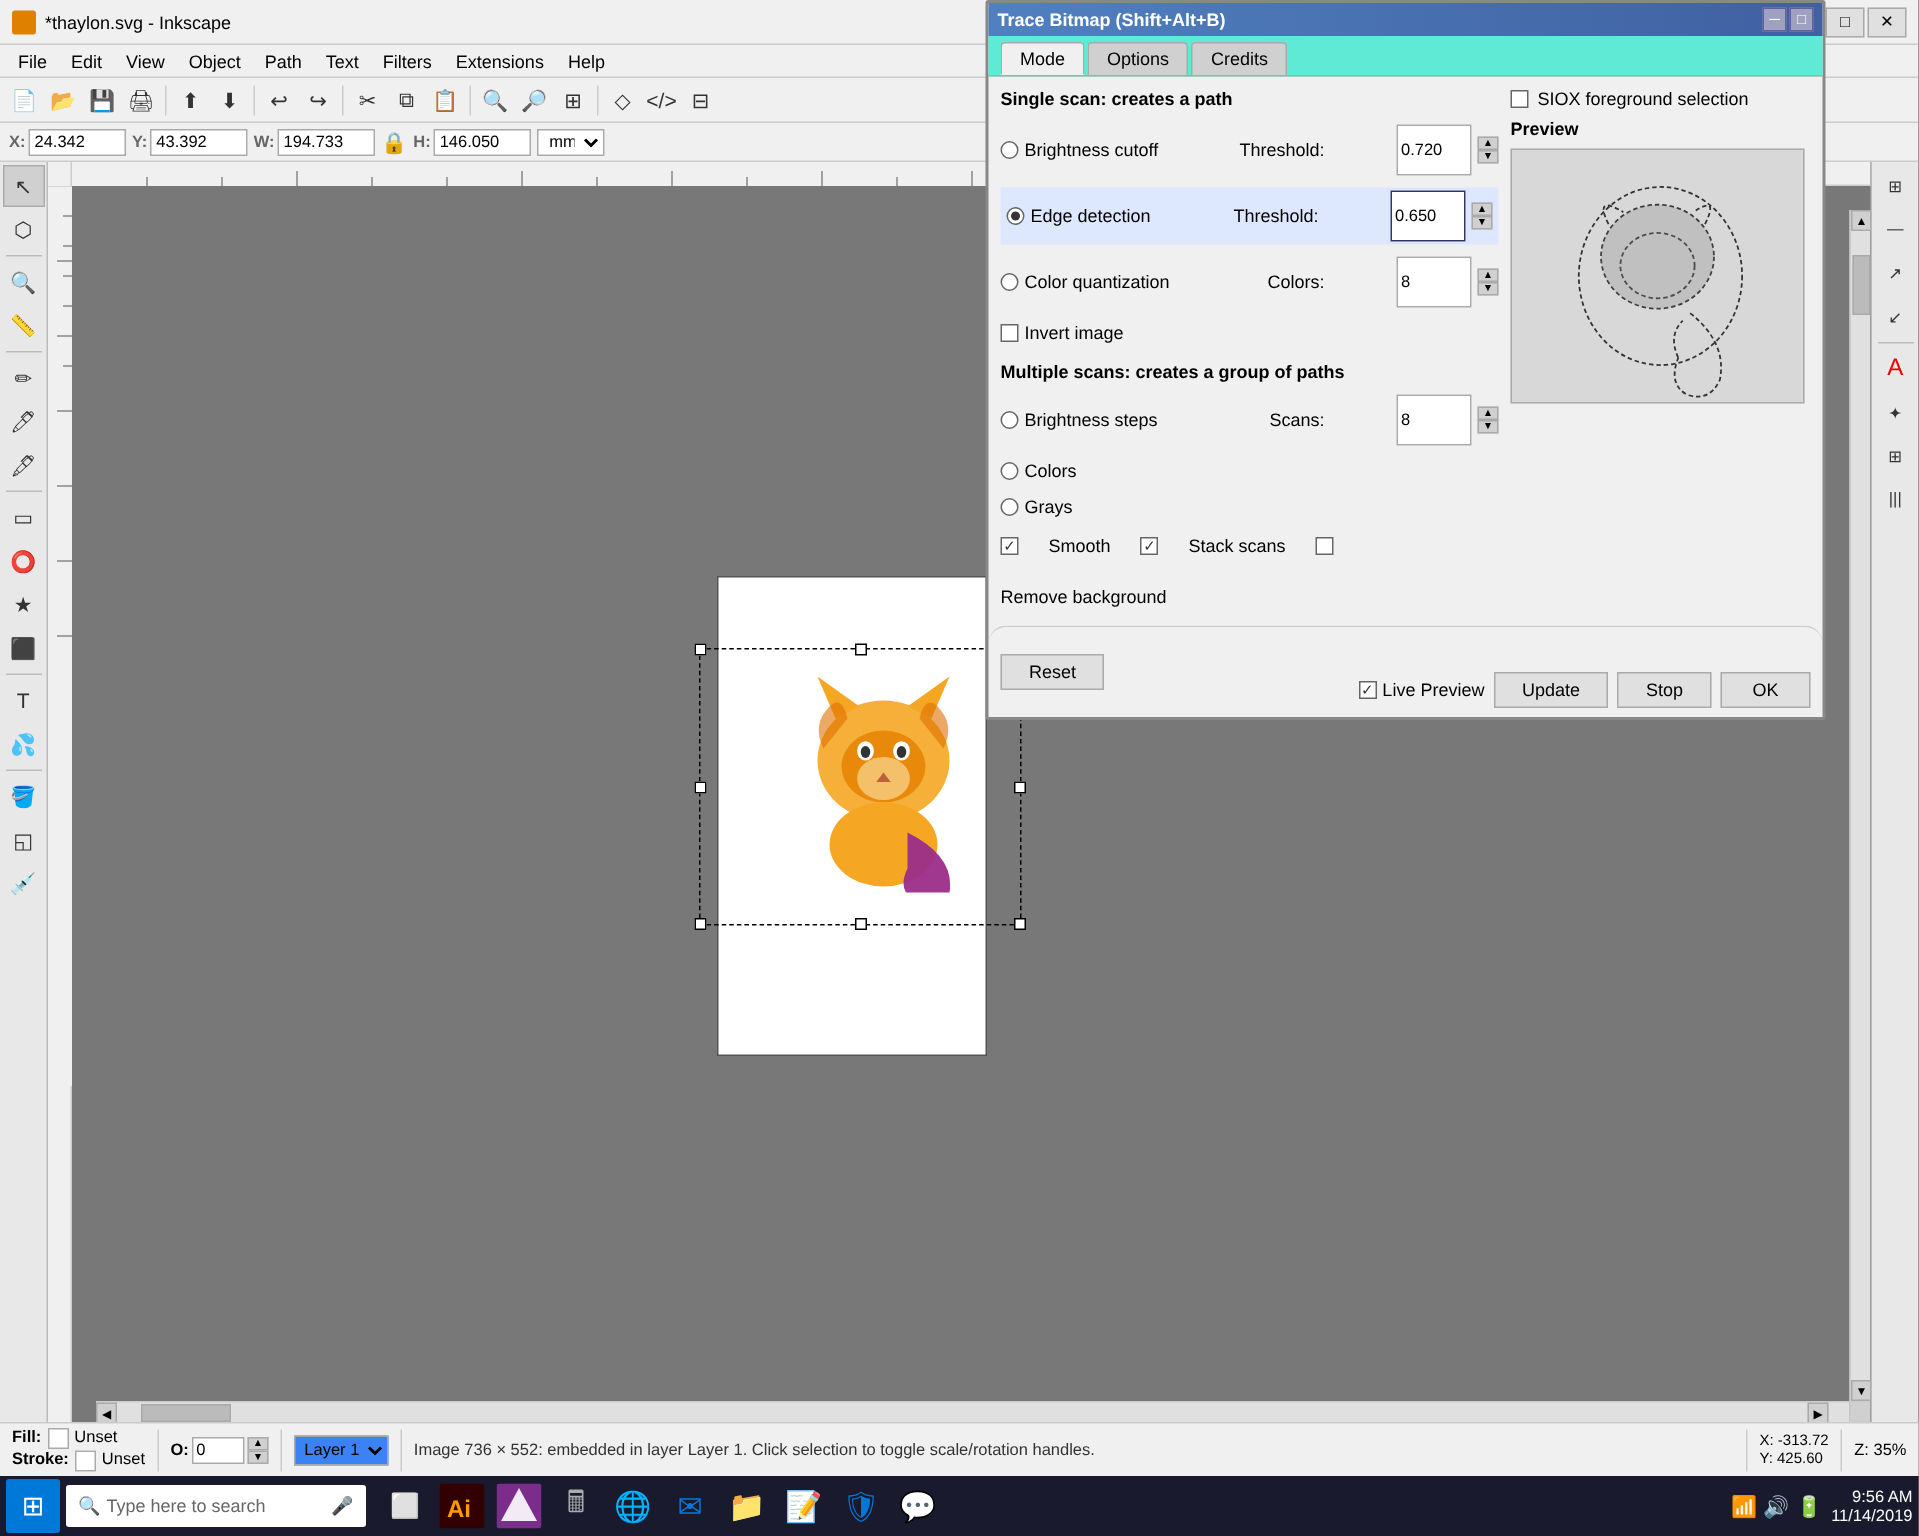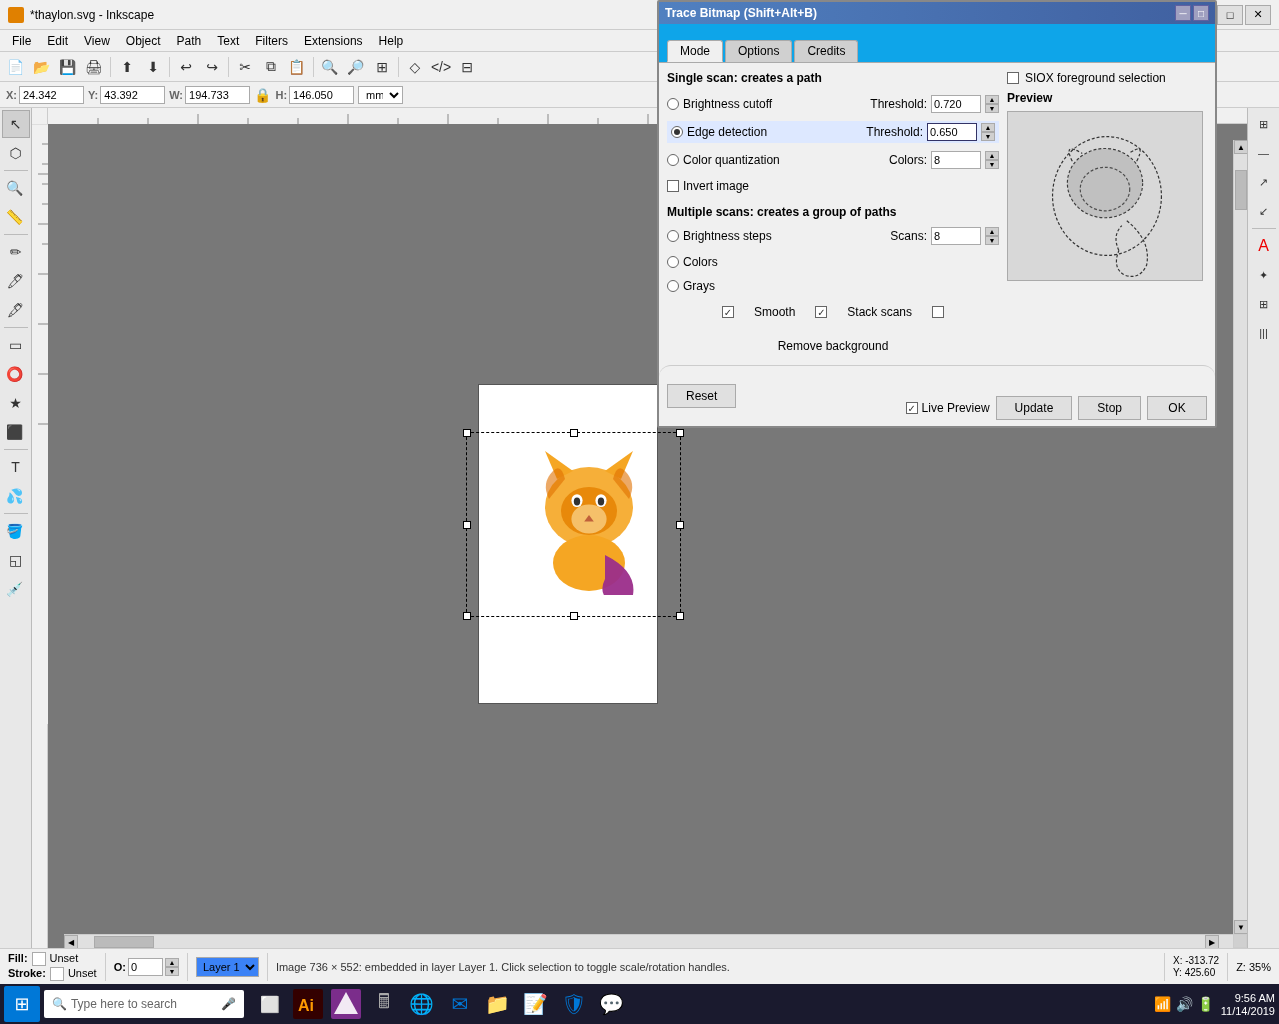--- a/index.html
+++ b/index.html
@@ -231,23 +231,23 @@
       display: flex; align-items: center; justify-content: space-between;
       padding: 0 6px;
       font-size: 12px;
       font-weight: bold;
     }
     .dialog-title-btns { display: flex; gap: 2px; }
     .dialog-title-btn { width: 16px; height: 16px; background: #a0a0c0; border: 1px solid #6060a0; cursor: pointer; font-size: 10px; display: flex; align-items: center; justify-content: center; color: #fff; }
 
     .dialog-tabs {
       display: flex;
-      background: #0ea5e9;
+      background: #5eead4;
       border-bottom: 1px solid #aaa;
-      padding: 16px 8px 0;
+      padding: 4px 8px 0;
       gap: 2px;
     }
     .dialog-tab {
       padding: 3px 12px;
       background: #d0d0d0;
       border: 1px solid #aaa;
       border-bottom: none;
       cursor: pointer;
       font-size: 12px;
       border-radius: 3px 3px 0 0;
@@ -296,21 +296,21 @@
       margin-bottom: 2px;
     }
 
     .radio-row {
       display: flex; align-items: center; justify-content: space-between;
       padding: 2px 0;
     }
     .radio-left { display: flex; align-items: center; gap: 4px; }
     .threshold-row { display: flex; align-items: center; gap: 4px; }
     .threshold-label { font-size: 12px; }
-    .threshold-input { width: 50px; height: 18px; border: 1px solid #aaa; background: #fff; font-size: 11px; padding: 0 2px; }
+    .threshold-input { width: 50px; height: 18px; border: 1px solid #aaa; background: #fff; font-size: 11px; padding: 16px 2px; margin-left: 44px; }
     .spin-btns { display: flex; flex-direction: column; }
     .spin-btn { width: 14px; height: 9px; background: #d0d0d0; border: 1px solid #aaa; font-size: 7px; cursor: pointer; display: flex; align-items: center; justify-content: center; line-height: 1; }
 
     .radio-btn {
       width: 12px; height: 12px;
       border-radius: 50%;
       border: 1px solid #666;
       background: #fff;
       display: flex; align-items: center; justify-content: center;
       cursor: pointer;
@@ -324,21 +324,21 @@
 
     .checkbox-row {
       display: flex; align-items: center; gap: 4px;
       padding: 2px 0;
     }
     .cb { width: 12px; height: 12px; border: 1px solid #666; background: #fff; display: flex; align-items: center; justify-content: center; cursor: pointer; }
     .cb.checked::after { content: '✓'; font-size: 10px; color: #333; }
 
     .multi-section-label { font-weight: bold; font-size: 12px; margin-top: 4px; }
 
-    .bottom-checkboxes { display: flex; gap: 20px; align-items: center; flex-wrap: wrap; padding: 4px 0; justify-content: center; }
+    .bottom-checkboxes { display: flex; gap: 20px; align-items: center; flex-wrap: wrap; padding: 4px 0; }
 
     .dialog-footer {
       display: flex;
       justify-content: space-between;
       align-items: center;
       padding: 6px 8px;
       border-top: 1px solid #ccc;
       gap: 4px;
       border-radius: 12px;
     }

